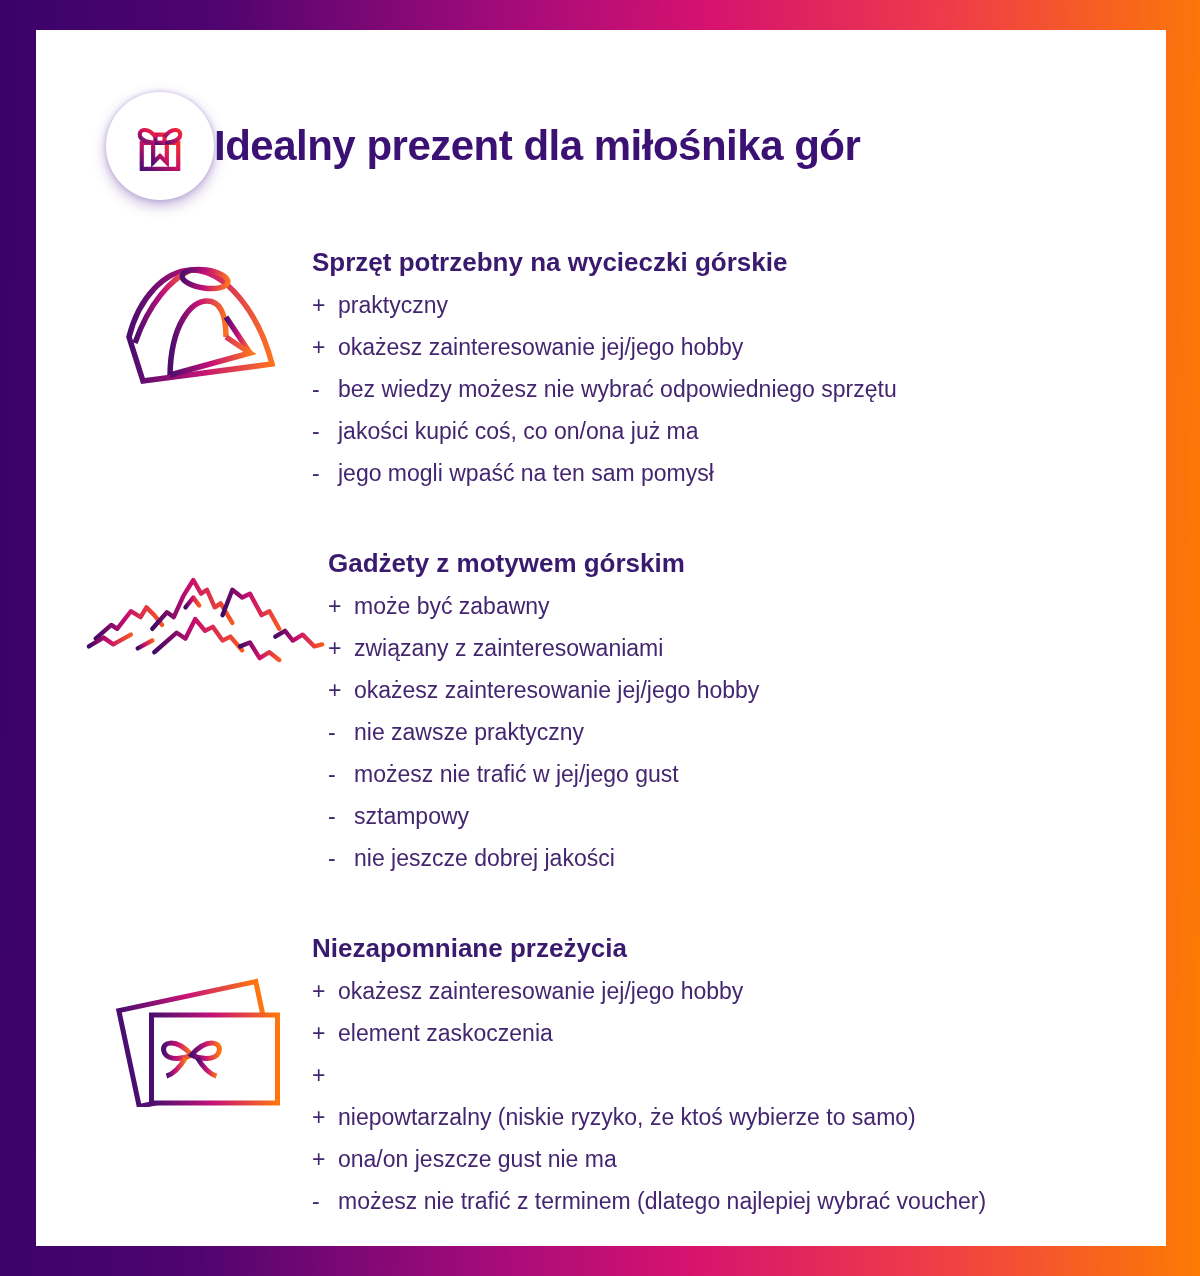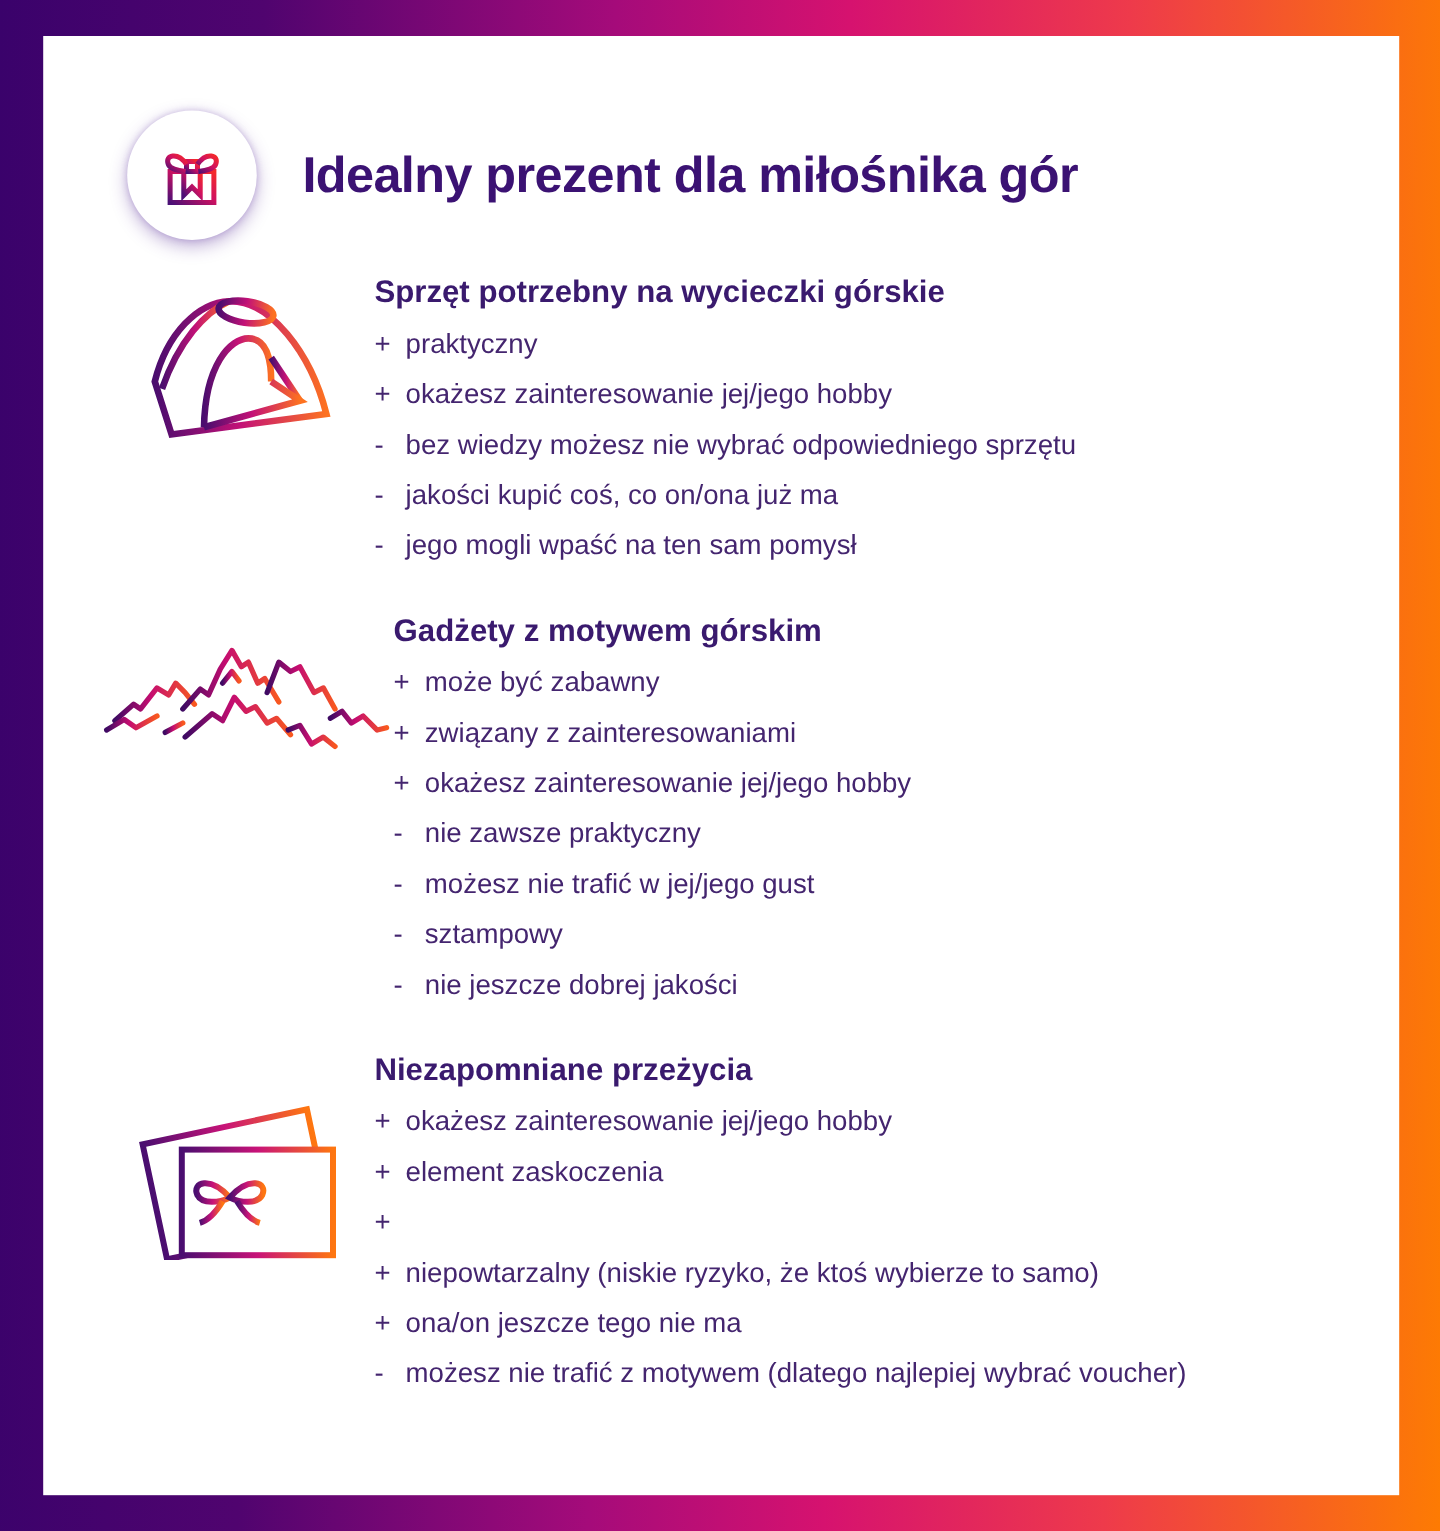--- a/index.html
+++ b/index.html
@@ -11,31 +11,31 @@
   .poster {
     width: 1200px; height: 1276px; box-sizing: border-box;
     padding: 30px 34px 30px 36px;
     background: linear-gradient(91deg,
       #3a026b 0%, #50046f 18%, #a50b7a 42%, #d6126f 58%, #ee3a4b 77%, #fd7b03 100%);
   }
   .content {
     background: #ffffff; width: 100%; height: 100%;
     box-sizing: border-box; padding: 62px 30px 30px 48px; overflow: hidden;
   }
-  .header { display: flex; align-items: center; gap: 38px; margin-left: 22px; margin-bottom: 22px; }
+  .header { display: flex; align-items: center; margin-left: 22px; margin-bottom: 22px; }
   .badge {
     width: 108px; height: 108px; border-radius: 50%; background: #fff; flex: none;
     box-shadow: 0 5px 14px rgba(86,44,150,.38), 0 0 5px rgba(120,80,180,.30);
     display: flex; align-items: center; justify-content: center;
   }
   h1.page-title {
     margin: 0; font-size: 42px; font-weight: bold; letter-spacing: -0.5px;
     color: #3b1273;
   }
-  .section { display: flex; margin-top: 26px; }
+  .section { display: flex; margin-top: 45px; }
   .icon-cell { flex: 0 0 228px; display: flex; justify-content: center; align-items: flex-start; overflow: visible; }
   .icon-cell svg { margin-top: 16px; }
   .text-cell { flex: 1; min-width: 0; }
   h2.section-title {
     margin: 0 0 12px 0; font-size: 26px; font-weight: bold; color: #3a1a6e; line-height: 34px;
   }
   .item { display: flex; font-size: 23px; color: #44256f; line-height: 28px; margin-bottom: 14px; }
   .item .sign { width: 26px; flex: none; }
   svg .stroke { fill: none; stroke-width: 5.5; stroke-linejoin: miter; }
 </style>
@@ -215,23 +215,23 @@
           </div>
         <div class="item">
             <span class="sign">+</span>
           </div>
         <div class="item">
             <span class="sign">+</span>
             <span class="txt">niepowtarzalny (niskie ryzyko, że ktoś wybierze to samo)</span>
           </div>
         <div class="item">
             <span class="sign">+</span>
-            <span class="txt">ona/on jeszcze tego nie ma</span>
-          </div>
-        <div class="item">
-            <span class="sign">-</span>
-            <span class="txt">możesz nie trafić z motywem (dlatego najlepiej wybrać voucher)</span>
+            <span class="txt">ona/on jeszcze gust nie ma</span>
+          </div>
+        <div class="item">
+            <span class="sign">-</span>
+            <span class="txt">możesz nie trafić z terminem (dlatego najlepiej wybrać voucher)</span>
           </div>
       </div>
     </section>
 
   </div>
 </div>
 
 </body></html>

